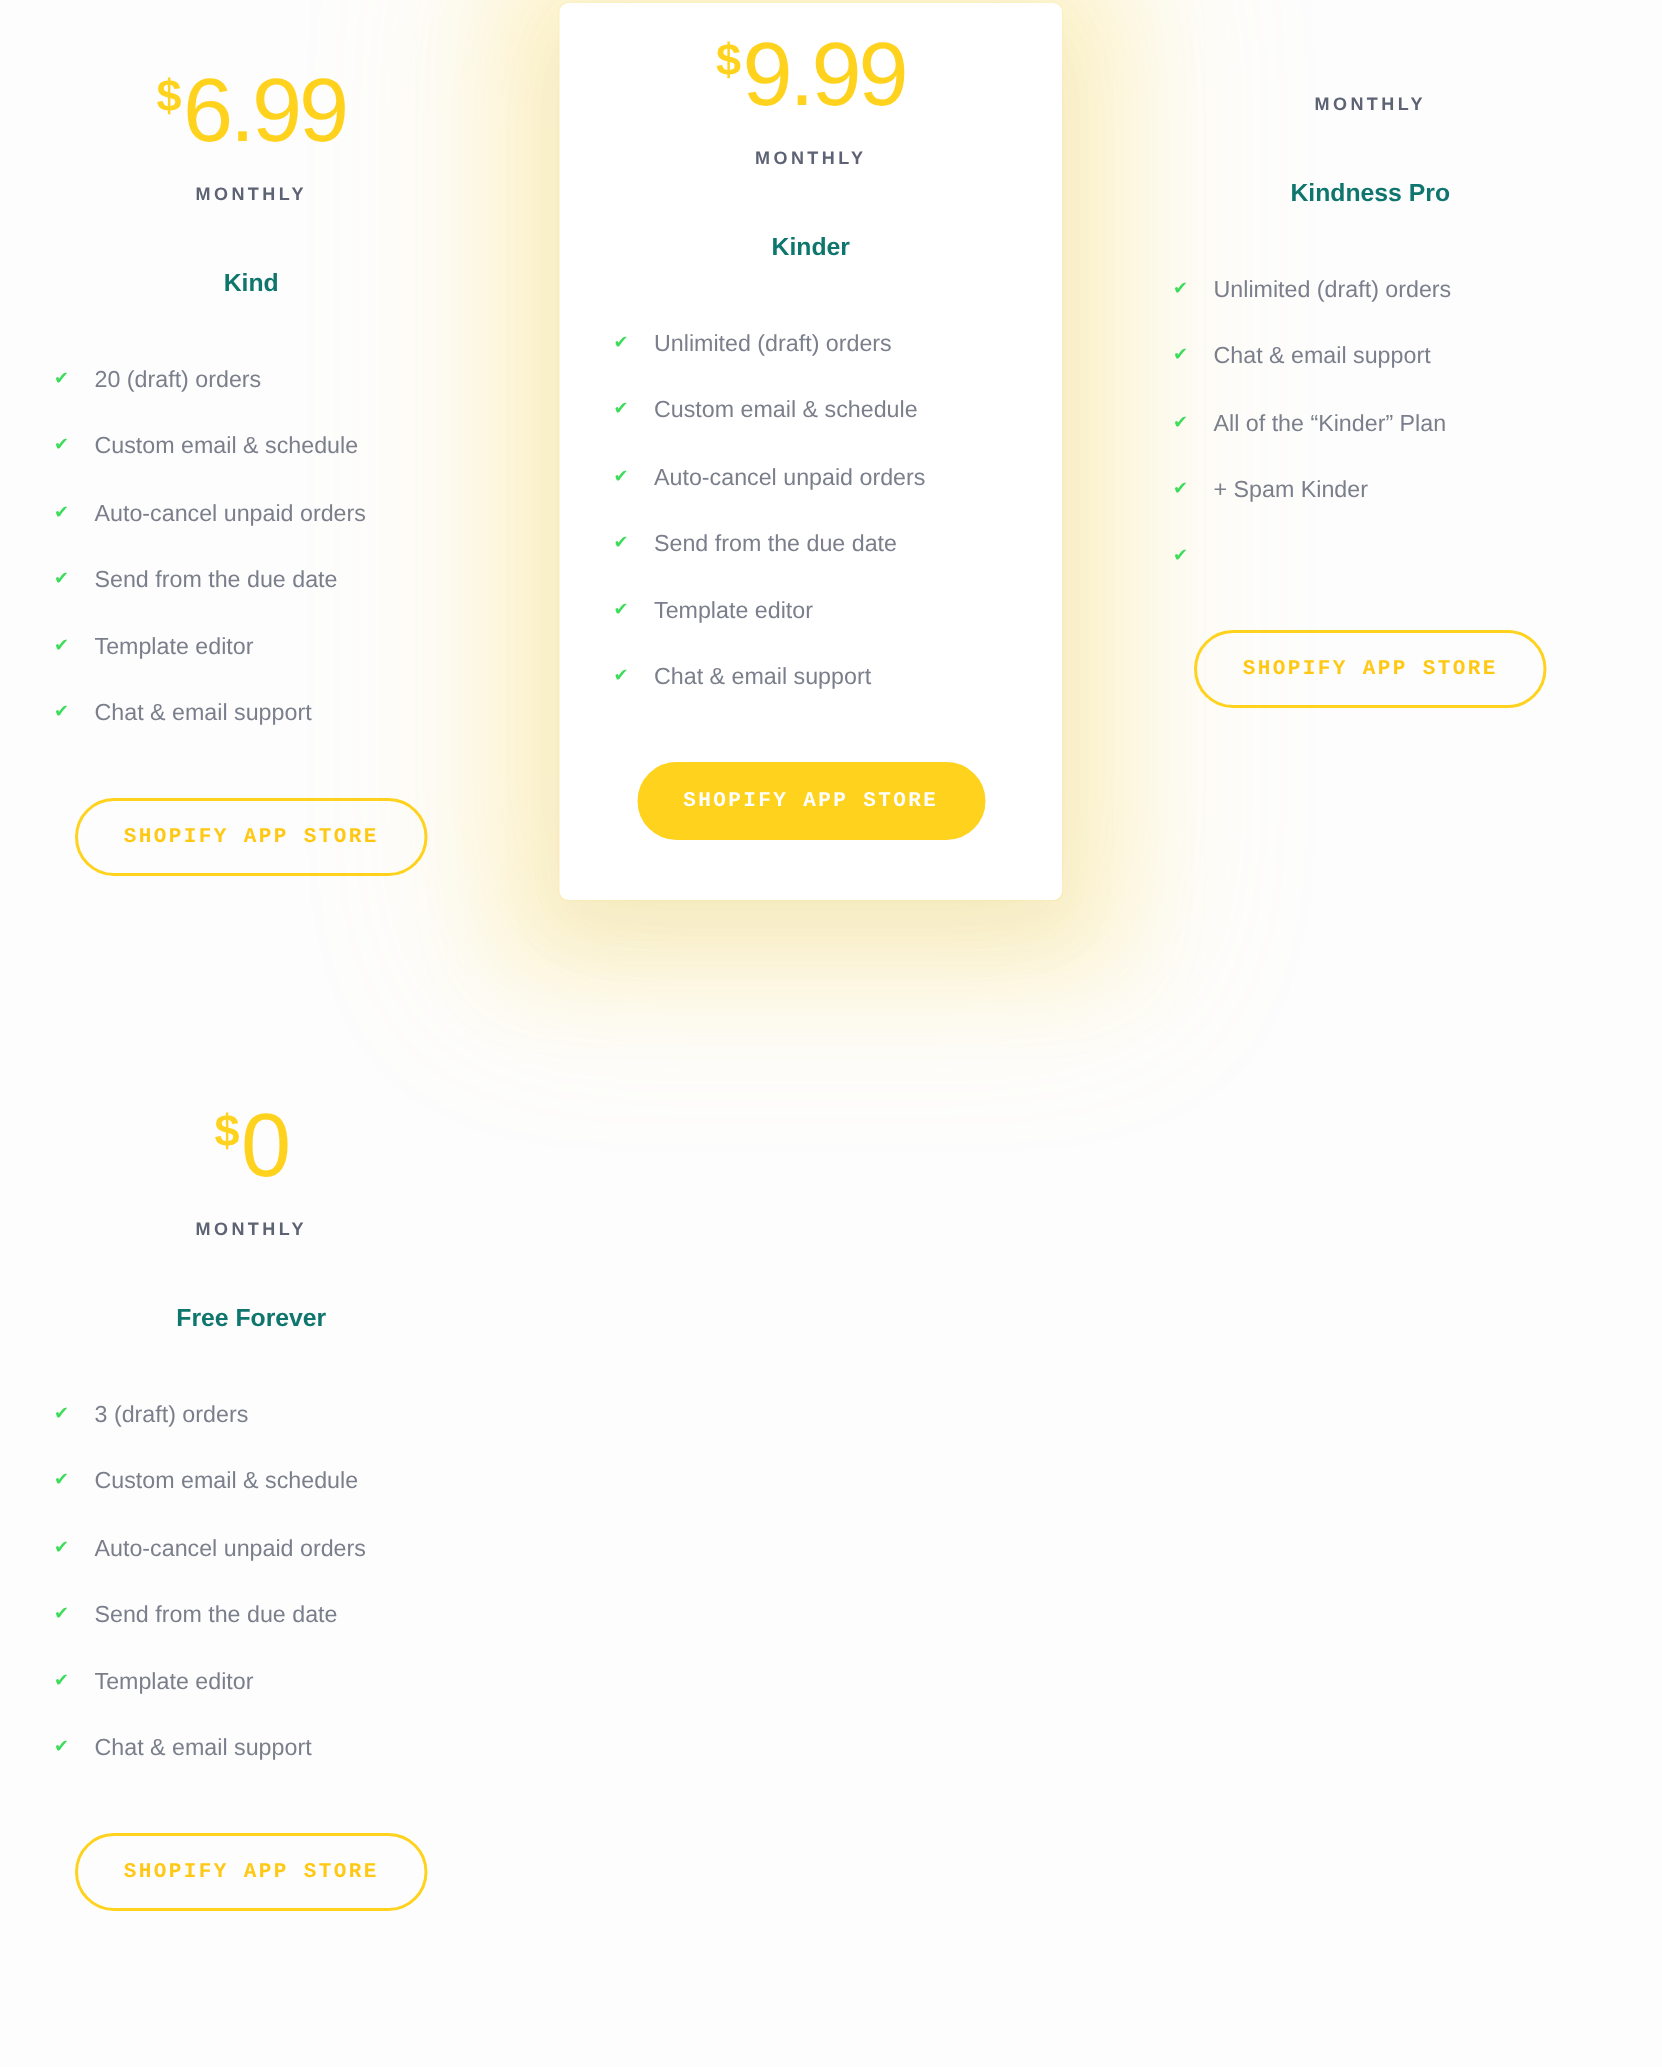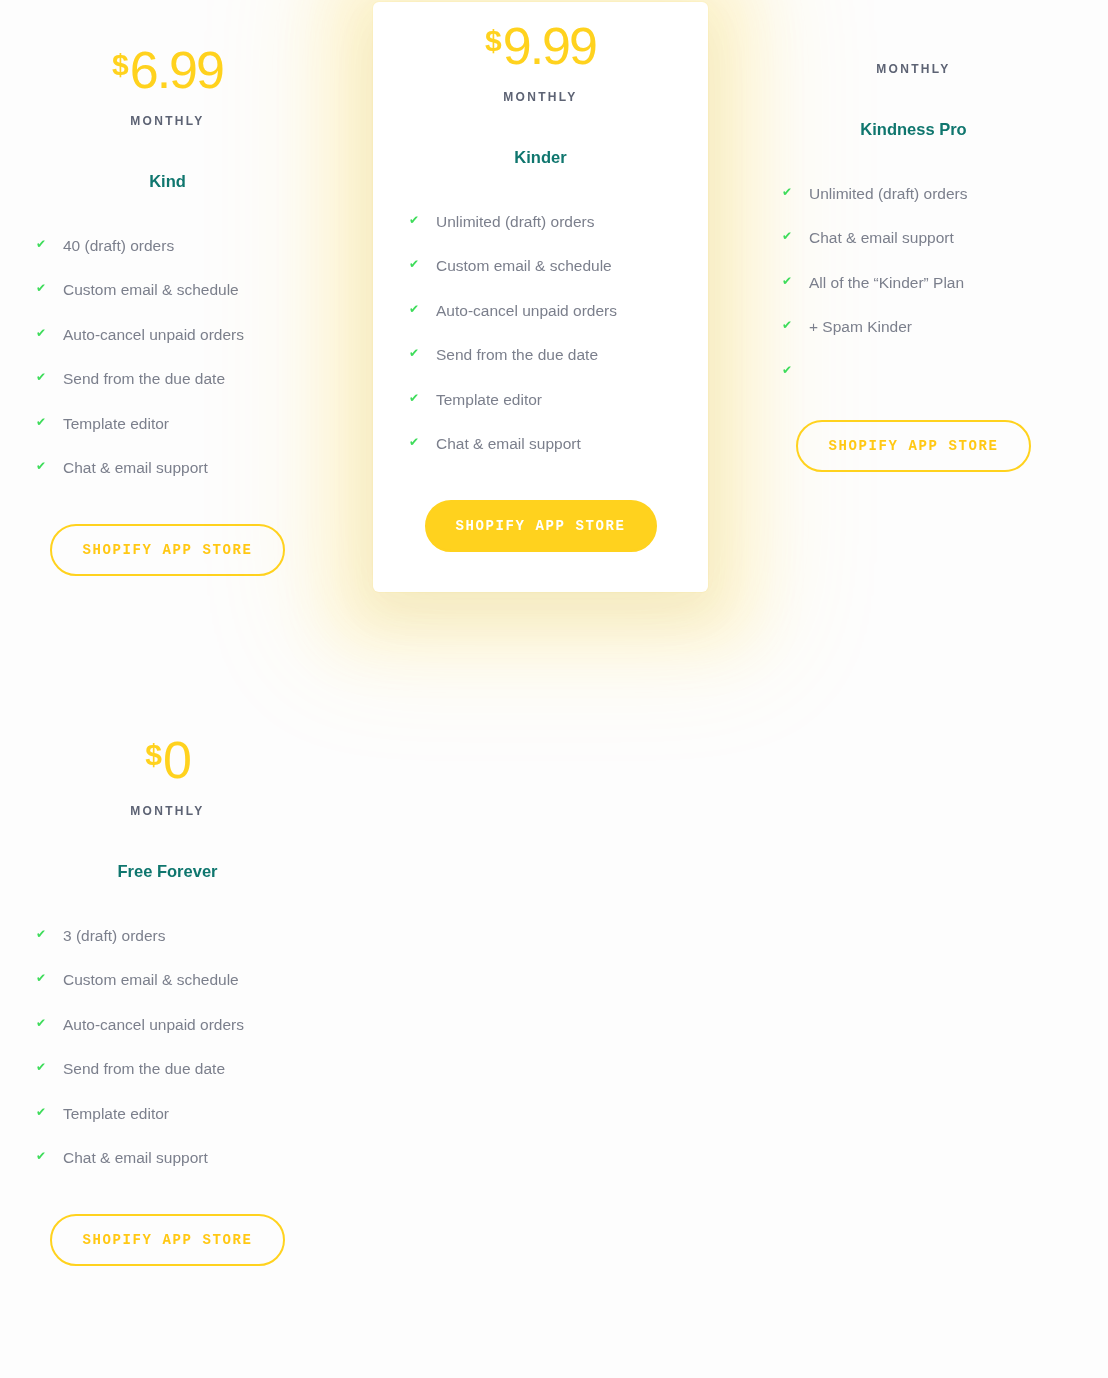--- a/index.html
+++ b/index.html
@@ -55,21 +55,21 @@
     color: #ffd21e;
     vertical-align: top;
     position: relative;
     top: 6px;
     margin-right: 1px;
     letter-spacing: 0;
   }
 
   .amount {
     display: inline-block;
-    font-size: 52px;
+    font-size: 60px;
     font-weight: 300;
     color: #ffd21e;
     letter-spacing: -2px;
   }
 
   .period {
     margin-top: 18px;
     font-size: 12px;
     font-weight: 600;
     letter-spacing: 2.3px;
@@ -155,21 +155,21 @@
 
   <div class="plan-card" id="card-kind">
     <div class="price-row">
       <span class="currency">$</span><span class="amount">6.99</span>
     </div>
     <div class="period">MONTHLY</div>
     <div class="plan-name">Kind</div>
     <ul class="feature-list">
       <li class="feature-item">
         <span class="check-icon">✔</span>
-        <span class="feature-text">40 (draft) orders</span>
+        <span class="feature-text">20 (draft) orders</span>
       </li>
       <li class="feature-item">
         <span class="check-icon">✔</span>
         <span class="feature-text">Custom email &amp; schedule</span>
       </li>
       <li class="feature-item">
         <span class="check-icon">✔</span>
         <span class="feature-text">Auto-cancel unpaid orders</span>
       </li>
       <li class="feature-item">

